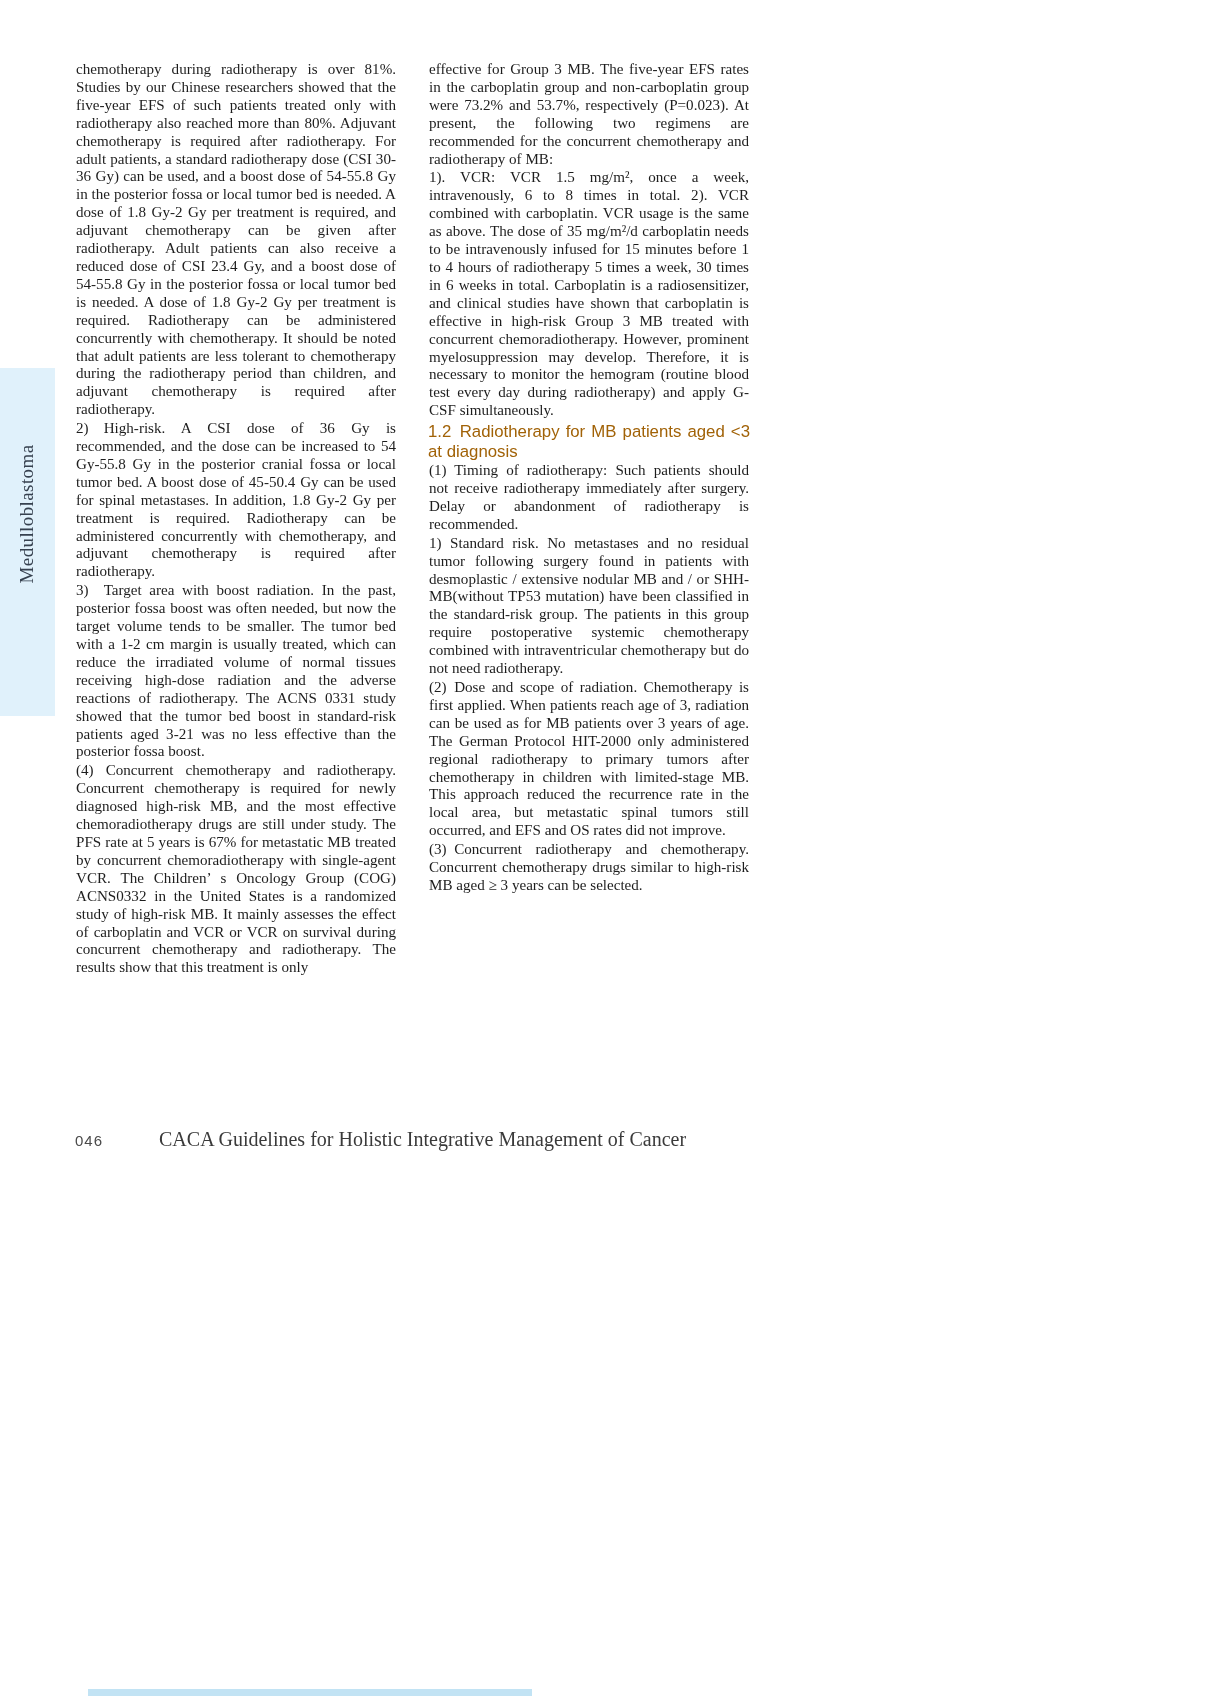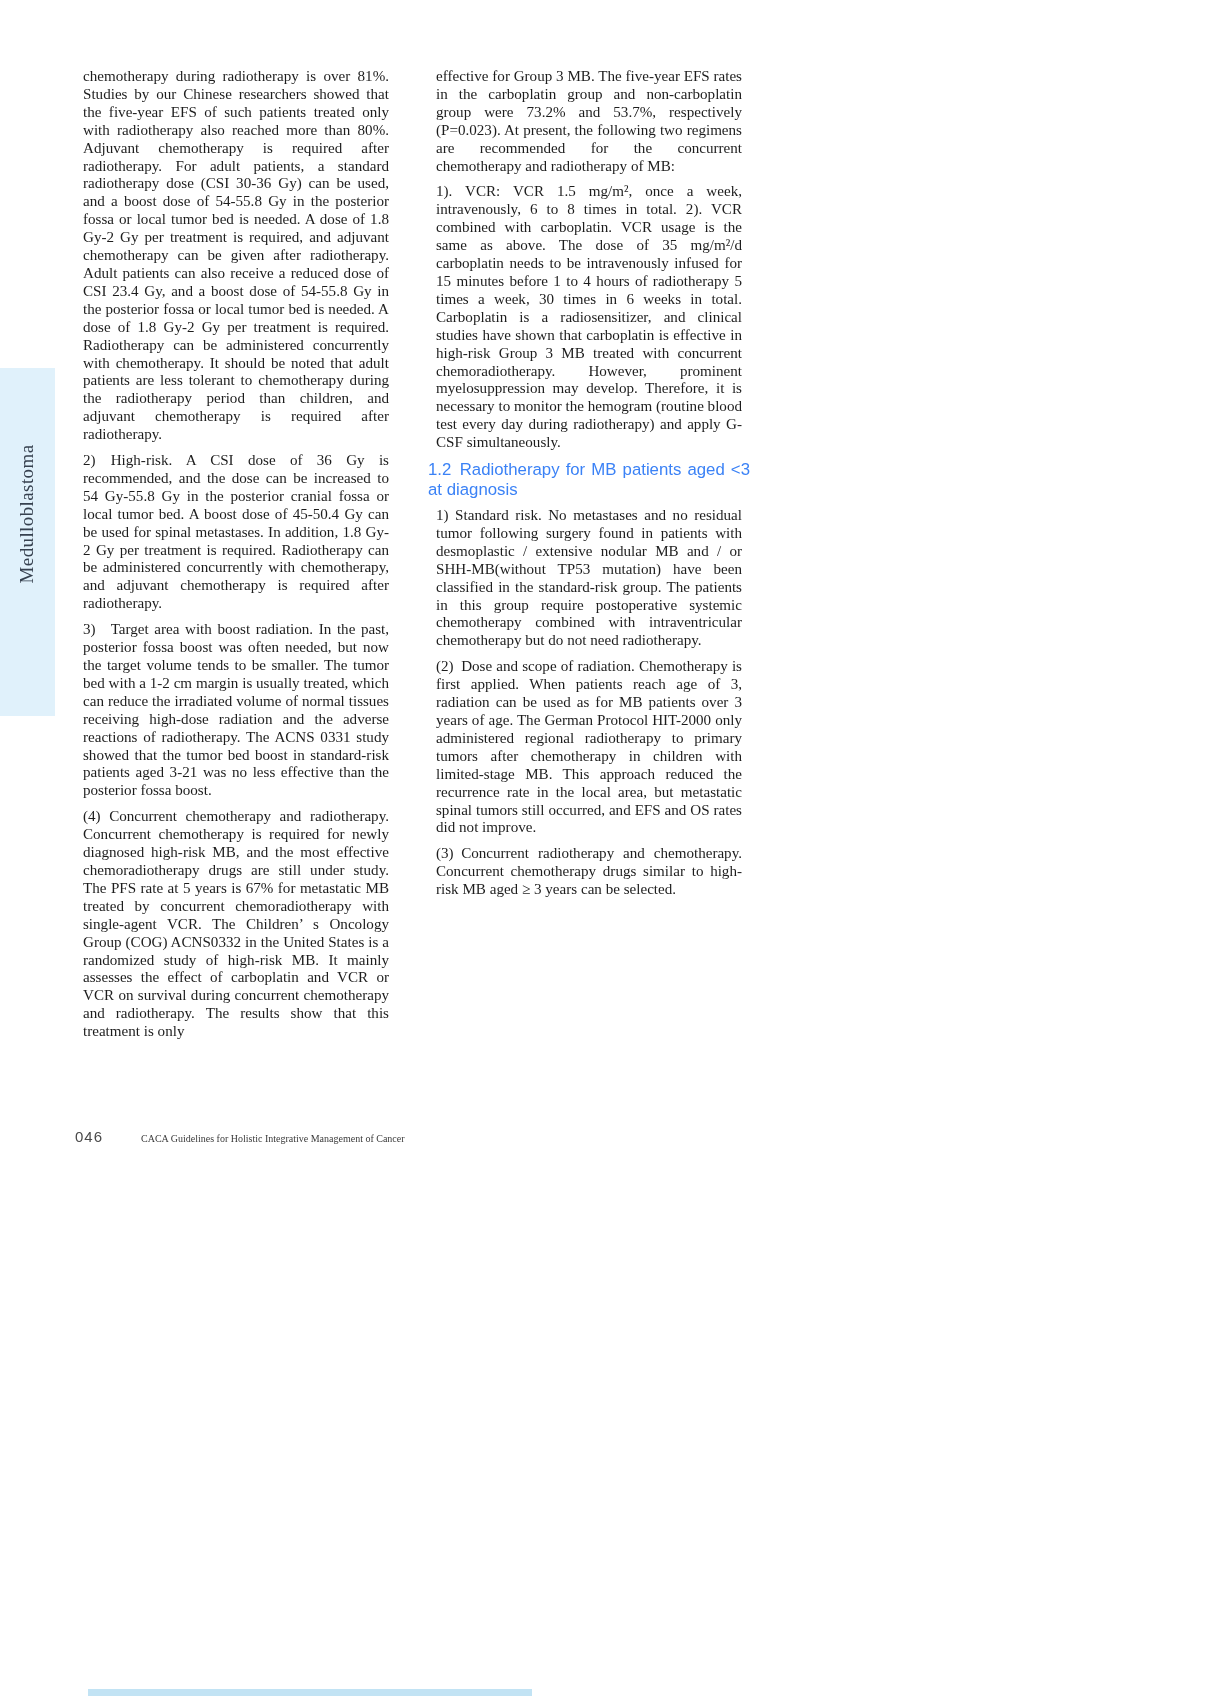--- a/index.html
+++ b/index.html
@@ -46,50 +46,50 @@
     gap: 31px;
   }
   .col {
     width: 322px;
     font-family: "Liberation Serif", serif;
     font-size: 15.1px;
     line-height: 17.9px;
     color: #1d1d1d;
     text-align: justify;
   }
-  .para { margin: 8px; padding: 0; }
+  .para { margin: 1px; padding: 0; }
   .section-heading {
     margin: 2px 0 1px 0;
     padding: 0;
     font-family: "Liberation Sans", sans-serif;
     font-size: 16.8px;
     line-height: 19.5px;
     font-weight: 400;
-    color: #3b82f6;
+    color: #a16207;
     text-align: justify;
   }
 
   
   .footer {
     position: absolute;
     left: 75px;
     top: 1128px;
     display: flex;
     align-items: baseline;
   }
   .page-number {
     font-family: "Liberation Sans", sans-serif;
     font-size: 15px;
     letter-spacing: 1px;
     color: #4a4a4a;
   }
   .footer-title {
-    margin-left: 38px;
+    margin-left: 56px;
     font-family: "Liberation Serif", serif;
-    font-size: 10px;
+    font-size: 20px;
     color: #3a3a3a;
   }
 
   
   .bottom-bar {
     position: absolute;
     left: 88px;
     bottom: 0;
     width: 444px;
     height: 7px;
@@ -110,20 +110,21 @@
       <p class="para">chemotherapy during radiotherapy is over 81%. Studies by our Chinese researchers showed that the five-year EFS of such patients treated only with radiotherapy also reached more than 80%. Adjuvant chemotherapy is required after radiotherapy. For adult patients, a standard radiotherapy dose (CSI 30-36 Gy) can be used, and a boost dose of 54-55.8 Gy in the posterior fossa or local tumor bed is needed. A dose of 1.8 Gy-2 Gy per treatment is required, and adjuvant chemotherapy can be given after radiotherapy. Adult patients can also receive a reduced dose of CSI 23.4 Gy, and a boost dose of 54-55.8 Gy in the posterior fossa or local tumor bed is needed. A dose of 1.8 Gy-2 Gy per treatment is required. Radiotherapy can be administered concurrently with chemotherapy. It should be noted that adult patients are less tolerant to chemotherapy during the radiotherapy period than children, and adjuvant chemotherapy is required after radiotherapy.</p>
       <p class="para">2) High-risk. A CSI dose of 36 Gy is recommended, and the dose can be increased to 54 Gy-55.8 Gy in the posterior cranial fossa or local tumor bed. A boost dose of 45-50.4 Gy can be used for spinal metastases. In addition, 1.8 Gy-2 Gy per treatment is required. Radiotherapy can be administered concurrently with chemotherapy, and adjuvant chemotherapy is required after radiotherapy.</p>
       <p class="para">3) Target area with boost radiation. In the past, posterior fossa boost was often needed, but now the target volume tends to be smaller. The tumor bed with a 1-2 cm margin is usually treated, which can reduce the irradiated volume of normal tissues receiving high-dose radiation and the adverse reactions of radiotherapy. The ACNS 0331 study showed that the tumor bed boost in standard-risk patients aged 3-21 was no less effective than the posterior fossa boost.</p>
       <p class="para">(4) Concurrent chemotherapy and radiotherapy. Concurrent chemotherapy is required for newly diagnosed high-risk MB, and the most effective chemoradiotherapy drugs are still under study. The PFS rate at 5 years is 67% for metastatic MB treated by concurrent chemoradiotherapy with single-agent VCR. The Children’ s Oncology Group (COG) ACNS0332 in the United States is a randomized study of high-risk MB. It mainly assesses the effect of carboplatin and VCR or VCR on survival during concurrent chemotherapy and radiotherapy. The results show that this treatment is only</p>
     </section>
 
     <section class="col">
       <p class="para">effective for Group 3 MB. The five-year EFS rates in the carboplatin group and non-carboplatin group were 73.2% and 53.7%, respectively (P=0.023). At present, the following two regimens are recommended for the concurrent chemotherapy and radiotherapy of MB:</p>
       <p class="para">1). VCR: VCR 1.5 mg/m², once a week, intravenously, 6 to 8 times in total. 2). VCR combined with carboplatin. VCR usage is the same as above. The dose of 35 mg/m²/d carboplatin needs to be intravenously infused for 15 minutes before 1 to 4 hours of radiotherapy 5 times a week, 30 times in 6 weeks in total. Carboplatin is a radiosensitizer, and clinical studies have shown that carboplatin is effective in high-risk Group 3 MB treated with concurrent chemoradiotherapy. However, prominent myelosuppression may develop. Therefore, it is necessary to monitor the hemogram (routine blood test every day during radiotherapy) and apply G-CSF simultaneously.</p>
       <h2 class="section-heading">1.2 Radiotherapy for MB patients aged &lt;3 at diagnosis</h2>
+      <p class="para">(1) Timing of radiotherapy: Such patients should not receive radiotherapy immediately after surgery. Delay or abandonment of radiotherapy is recommended.</p>
       <p class="para">1) Standard risk. No metastases and no residual tumor following surgery found in patients with desmoplastic / extensive nodular MB and / or SHH-MB(without TP53 mutation) have been classified in the standard-risk group. The patients in this group require postoperative systemic chemotherapy combined with intraventricular chemotherapy but do not need radiotherapy.</p>
       <p class="para">(2) Dose and scope of radiation. Chemotherapy is first applied. When patients reach age of 3, radiation can be used as for MB patients over 3 years of age. The German Protocol HIT-2000 only administered regional radiotherapy to primary tumors after chemotherapy in children with limited-stage MB. This approach reduced the recurrence rate in the local area, but metastatic spinal tumors still occurred, and EFS and OS rates did not improve.</p>
       <p class="para">(3) Concurrent radiotherapy and chemotherapy. Concurrent chemotherapy drugs similar to high-risk MB aged ≥ 3 years can be selected.</p>
     </section>
 
   </main>
 
   <footer class="footer">
     <span class="page-number">046</span>
     <span class="footer-title">CACA Guidelines for Holistic Integrative Management of Cancer</span>

